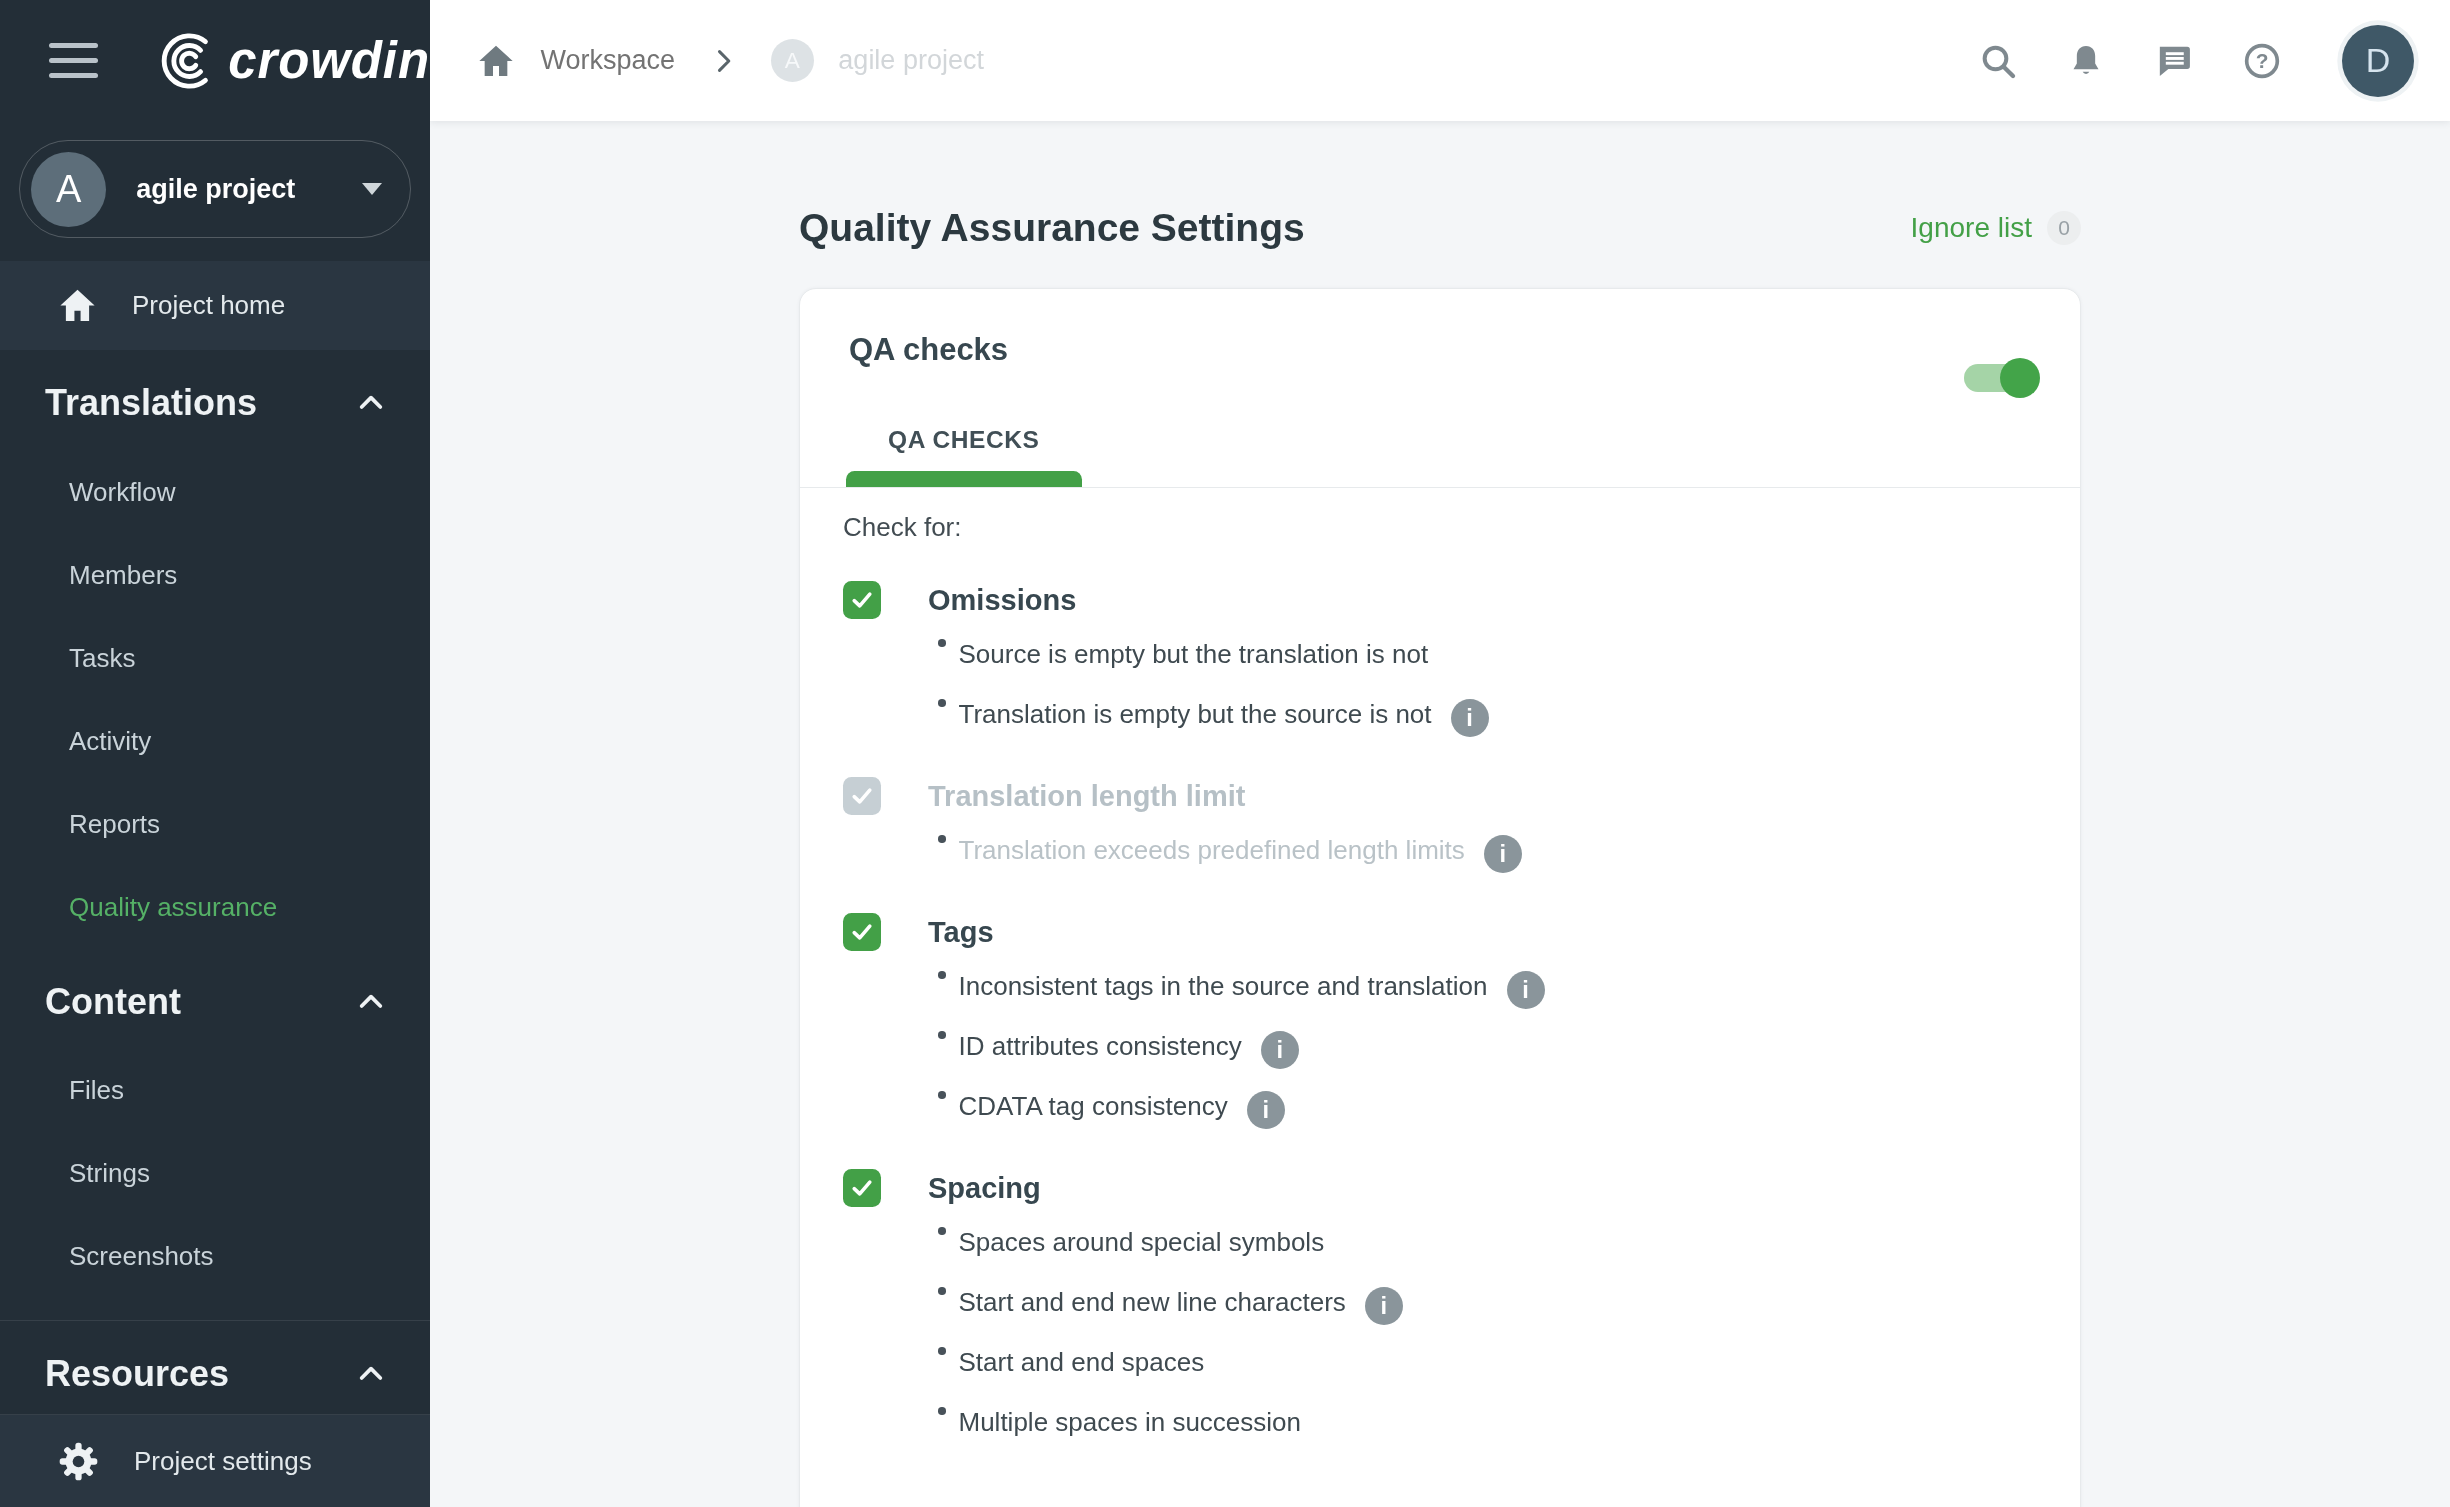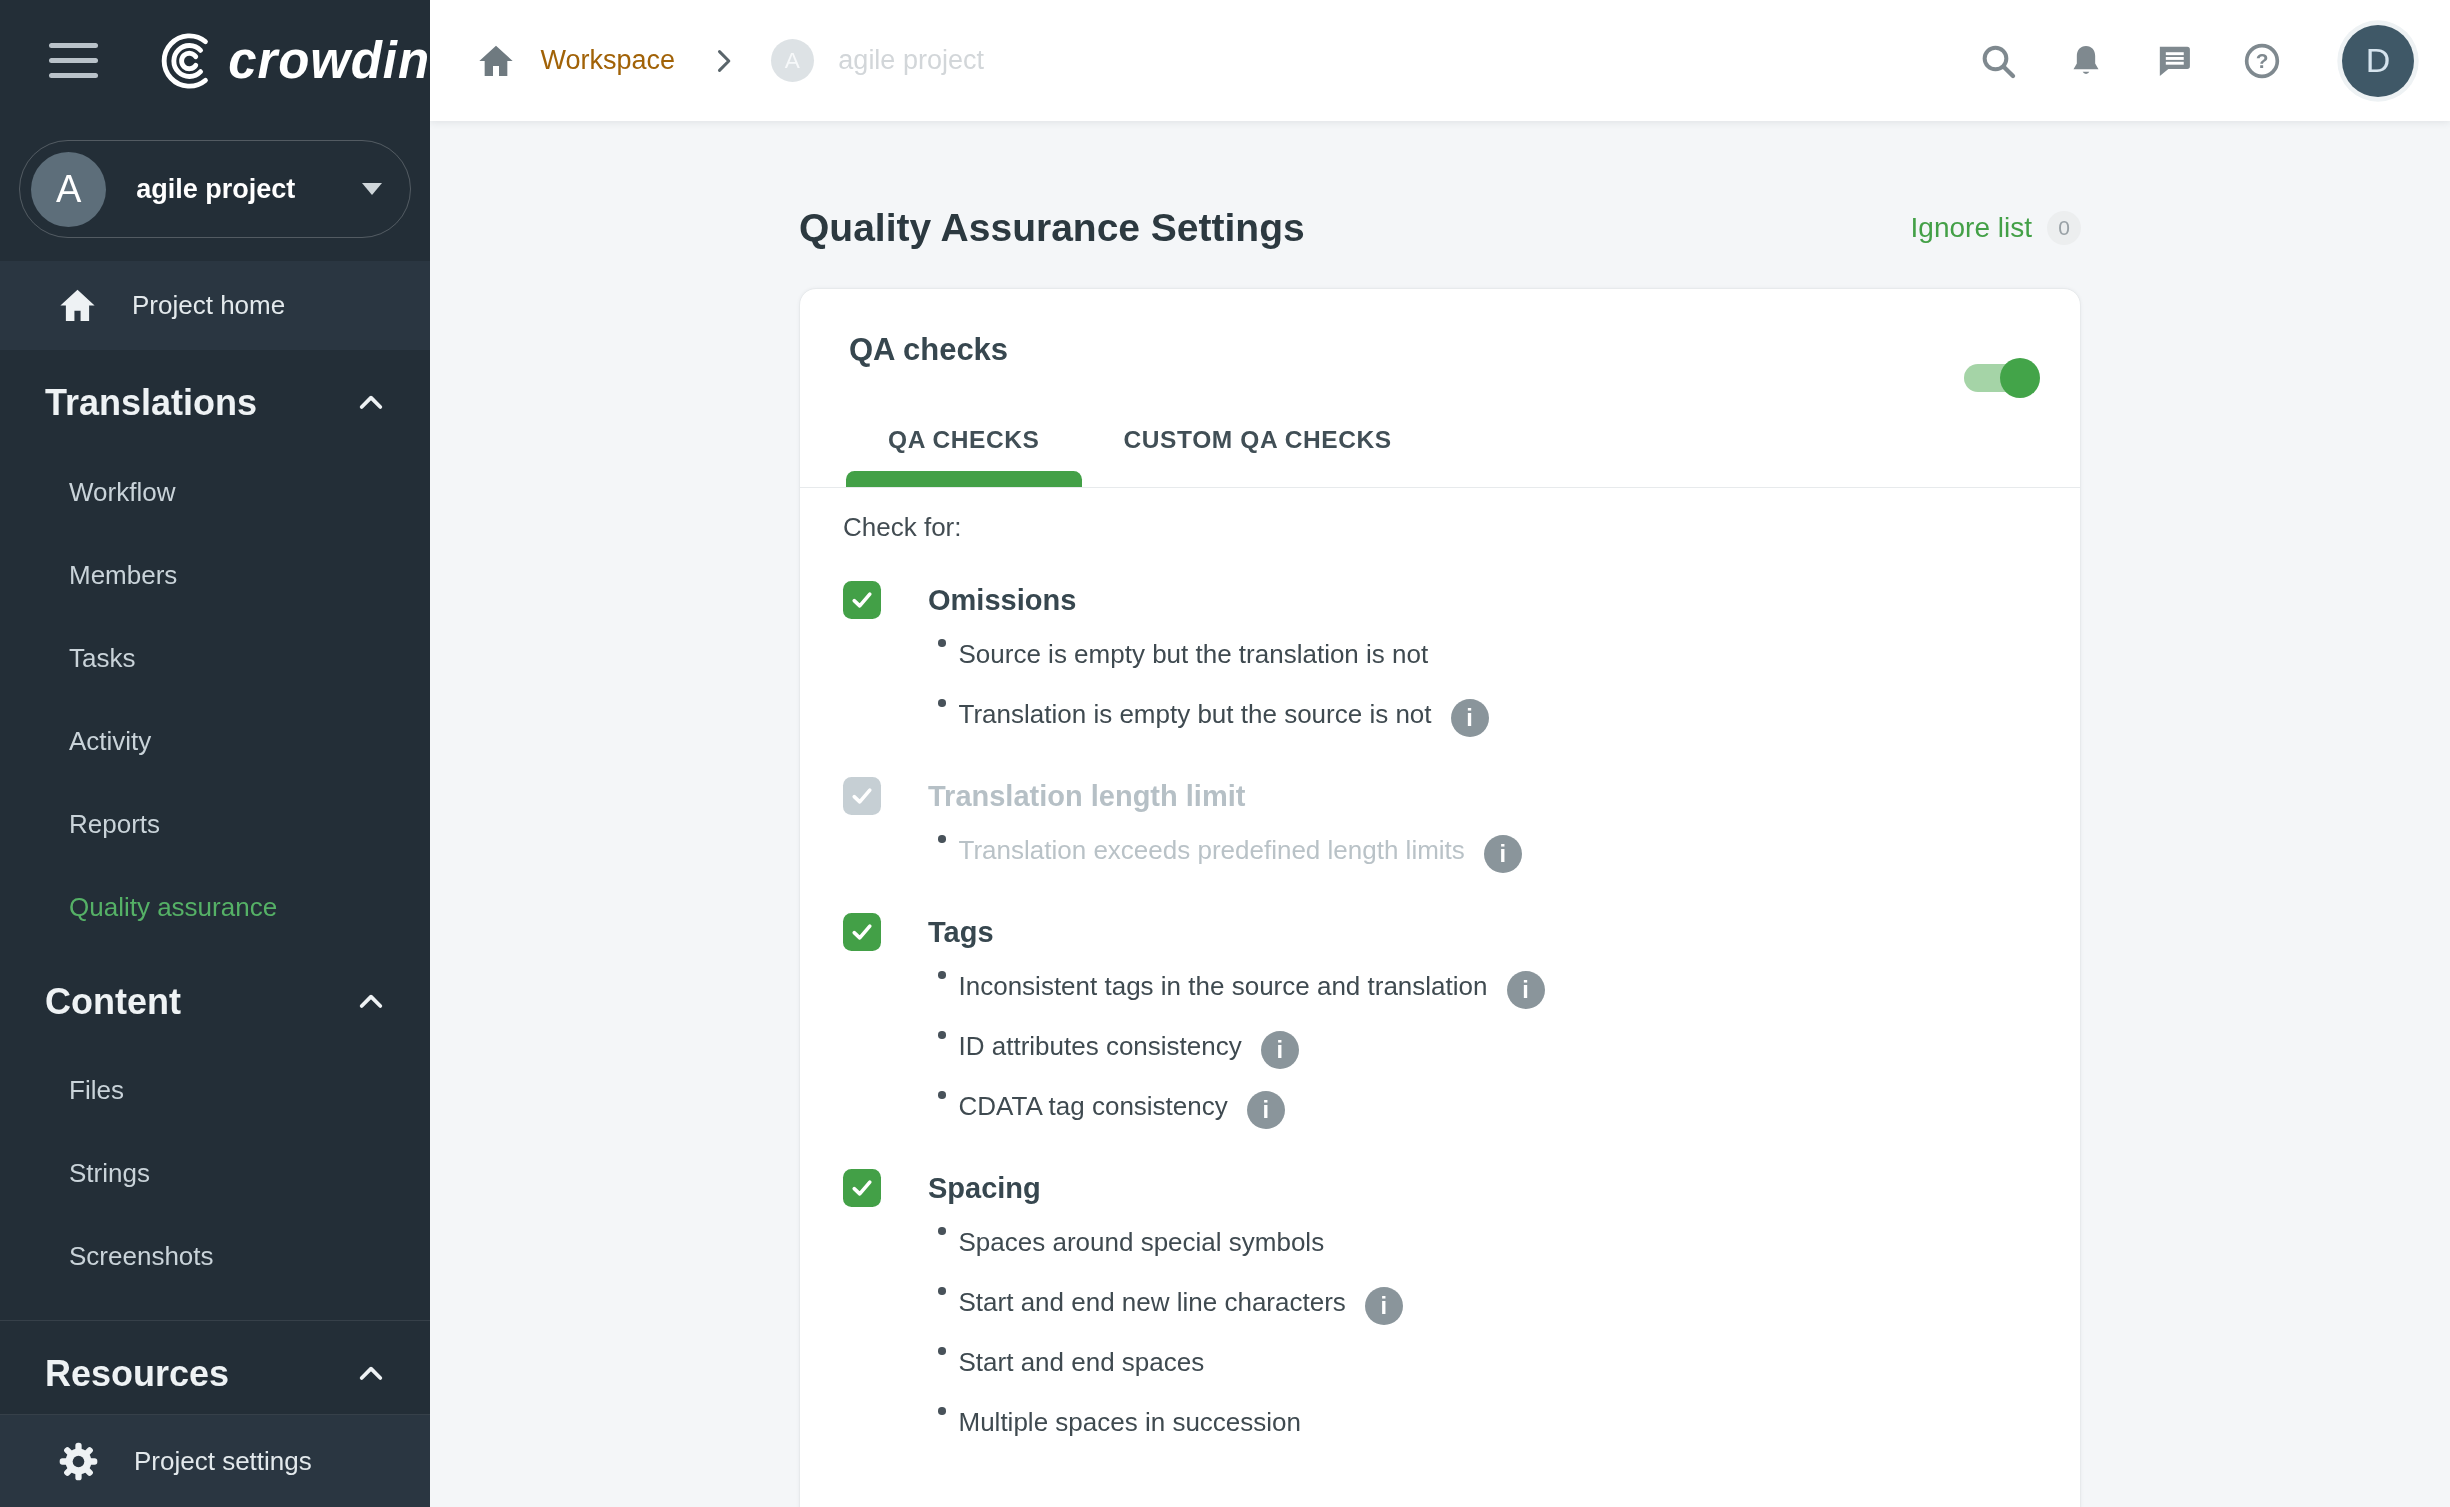--- a/index.html
+++ b/index.html
@@ -39,21 +39,21 @@
   .side-items li.active { color:var(--sidebar_active); }
 
   .side-footer { position:absolute; left:0; right:0; bottom:0; }
   .side-row.settings { height:93px; }
 
   
   .topbar { position:absolute; left:430px; top:0; right:0; height:121px; background:#ffffff;
       box-shadow:0 1.9px 7.5px rgba(40,50,60,0.10); display:flex; align-items:center;
       padding:0 36px 0 46px; z-index:2; }
   .crumb { display:flex; align-items:center; gap:24.5px; }
-  .crumb-label { font-size:27px; color:#a16207; }
+  .crumb-label { font-size:27px; color:#737373; }
   .crumb-chevron { margin:0 9.4px; }
   .crumb-avatar { width:43px; height:43px; border-radius:50%; background:#dde2e5; color:#f7f9fa;
       font-size:22.6px; display:flex; align-items:center; justify-content:center; }
   .crumb-project { font-size:27px; color:#d2d6d9; }
 
   .top-actions { margin-left:auto; display:flex; align-items:center; gap:47px; }
   .icon-btn { width:41px; height:41px; display:flex; align-items:center; justify-content:center; cursor:pointer; }
   .user-avatar { width:72px; height:72px; border-radius:50%; background:#3f5867; color:#d6e4ee;
       font-size:34px; display:flex; align-items:center; justify-content:center;
       box-shadow:0 0 0 4.7px #eef2f4; margin-left:13px; cursor:pointer; }
@@ -256,21 +256,20 @@
     <section class="card">
       <div class="card-head">
         <h2 class="card-title">QA checks</h2>
         <div class="toggle" id="qa-toggle">
           <div class="knob"></div>
         </div>
       </div>
 
       <div class="tabs-row" id="tabs-row">
           <div class="tab active">QA CHECKS</div>
-          <div class="tab">CUSTOM QA CHECKS</div>
         </div>
 
       <div class="card-body">
         <div class="check-for">Check for:</div>
         <div id="sections">
             <div class="section">
               <div class="sec-head">
                 <div class="checkbox">
                   <svg width="26" height="26" viewBox="0 0 40 40">
                     <path d="M8 21 L16.5 29 L32 11" fill="none" stroke="#ffffff" stroke-width="5.5" stroke-linecap="round" stroke-linejoin="round"></path>

